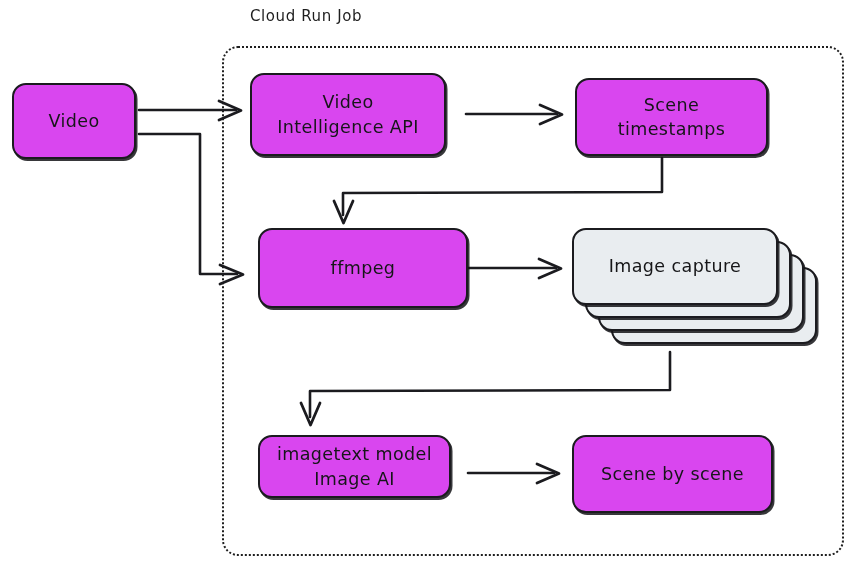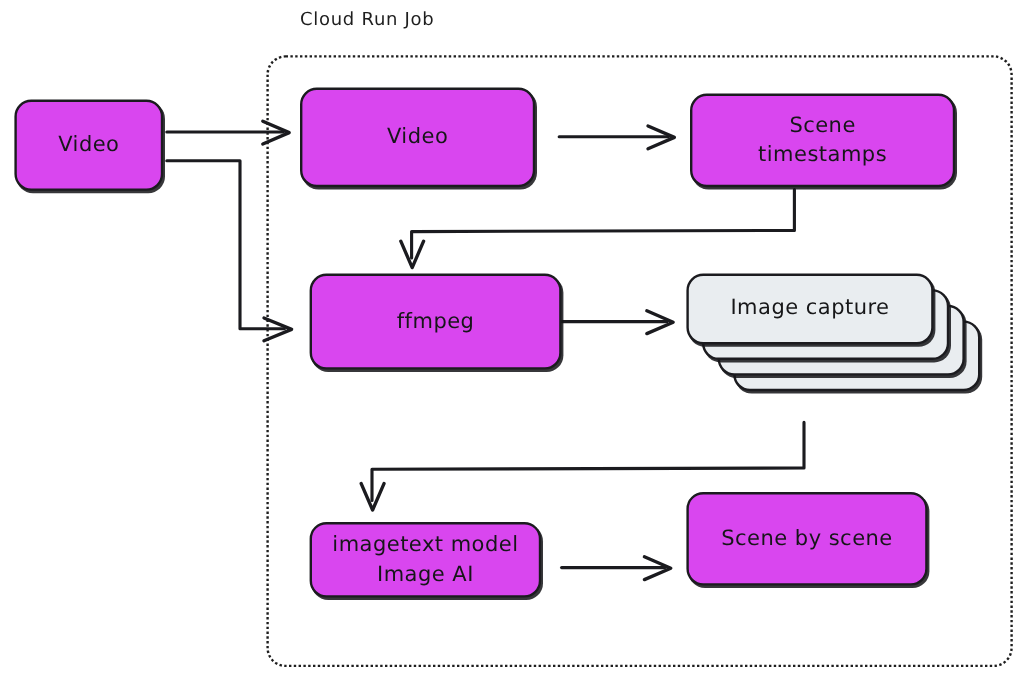--- a/index.html
+++ b/index.html
@@ -52,32 +52,32 @@
     font-size: 17.5px;
     line-height: 1.38;
     letter-spacing: 0.4px;
     box-shadow: 1.5px 2px 0 rgba(20,20,24,0.85);
   }
   .node span { display: block; }
 
   
   #node-video           { left: 12px;  top: 83px;  width: 124px; height: 76px; }
   #node-video-intel     { left: 250px; top: 73px;  width: 196px; height: 83px; }
-  #node-scene-ts        { left: 575px; top: 78px;  width: 221px; height: 78px; }
+  #node-scene-ts        { left: 575px; top: 78px;  width: 193px; height: 78px; }
   #node-ffmpeg          { left: 258px; top: 228px; width: 210px; height: 80px; }
   #node-imagetext       { left: 258px; top: 435px; width: 193px; height: 63px; }
-  #node-scene-desc      { left: 572px; top: 410px; width: 201px; height: 78px; }
+  #node-scene-desc      { left: 572px; top: 435px; width: 201px; height: 78px; }
 
   
   .stack { position: absolute; left: 572px; top: 228px; width: 245px; height: 122px; }
   .stack-card {
     position: absolute;
     box-sizing: border-box;
     width: 206px;
-    height: 59px;
+    height: 77px;
     background: #e9edf0;
     border: 2.6px solid #1b1b1f;
     border-radius: 14px;
     box-shadow: 1.5px 2px 0 rgba(20,20,24,0.85);
   }
   .stack-card.c4 { left: 39px; top: 39px; }
   .stack-card.c3 { left: 26px; top: 26px; }
   .stack-card.c2 { left: 13px; top: 13px; }
   .stack-card.c1 {
     left: 0; top: 0;
@@ -145,20 +145,21 @@
 
   <div class="node" id="node-video">
     <div>
       <span>Video</span>
     </div>
   </div>
 
   <div class="node" id="node-video-intel">
     <div>
       <span>Video</span>
+      <span>Intelligence API</span>
     </div>
   </div>
 
   <div class="node" id="node-scene-ts">
     <div>
       <span>Scene</span>
       <span>timestamps</span>
     </div>
   </div>
 

